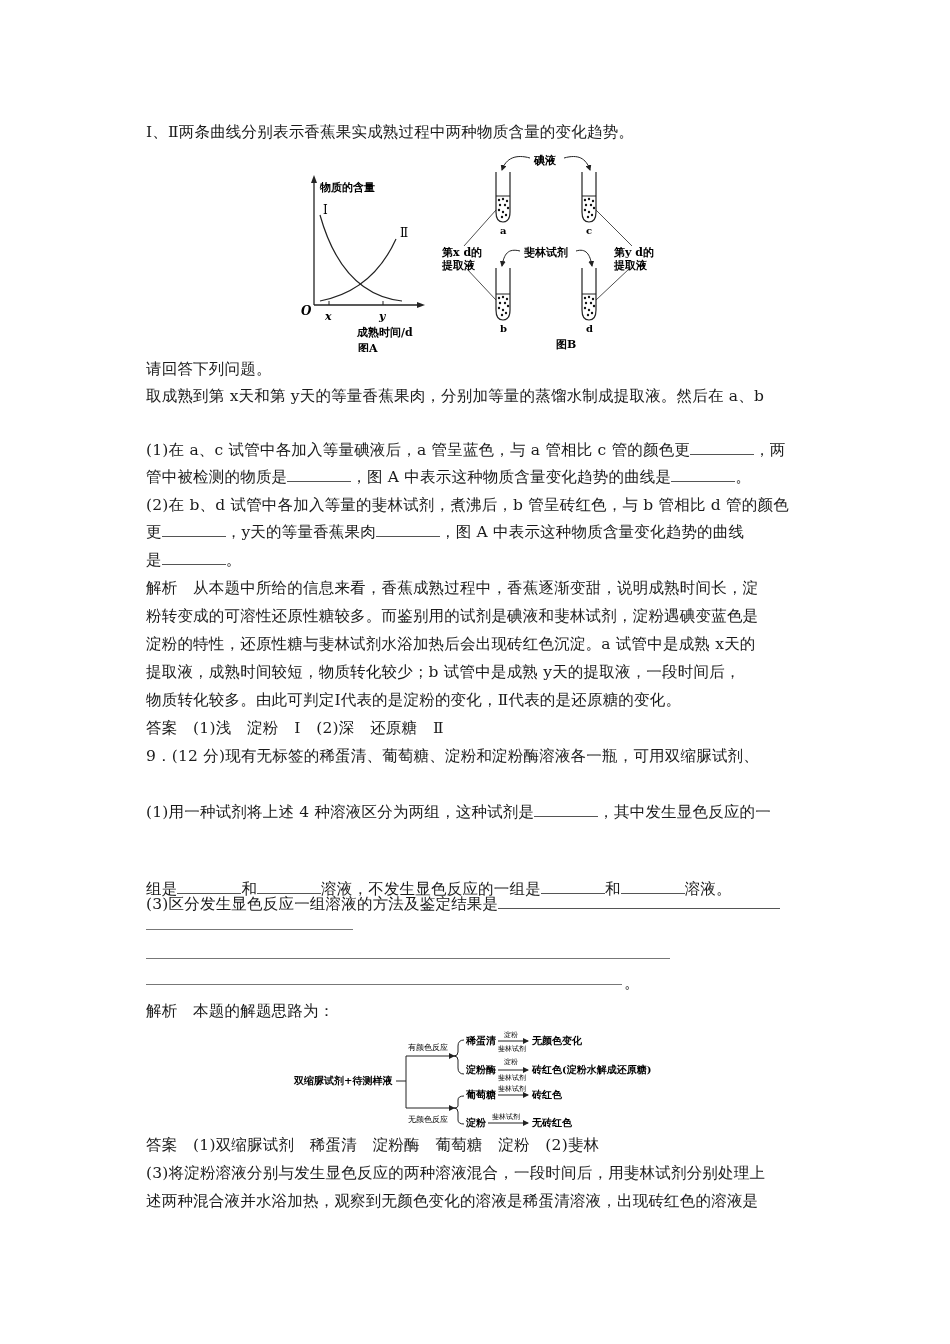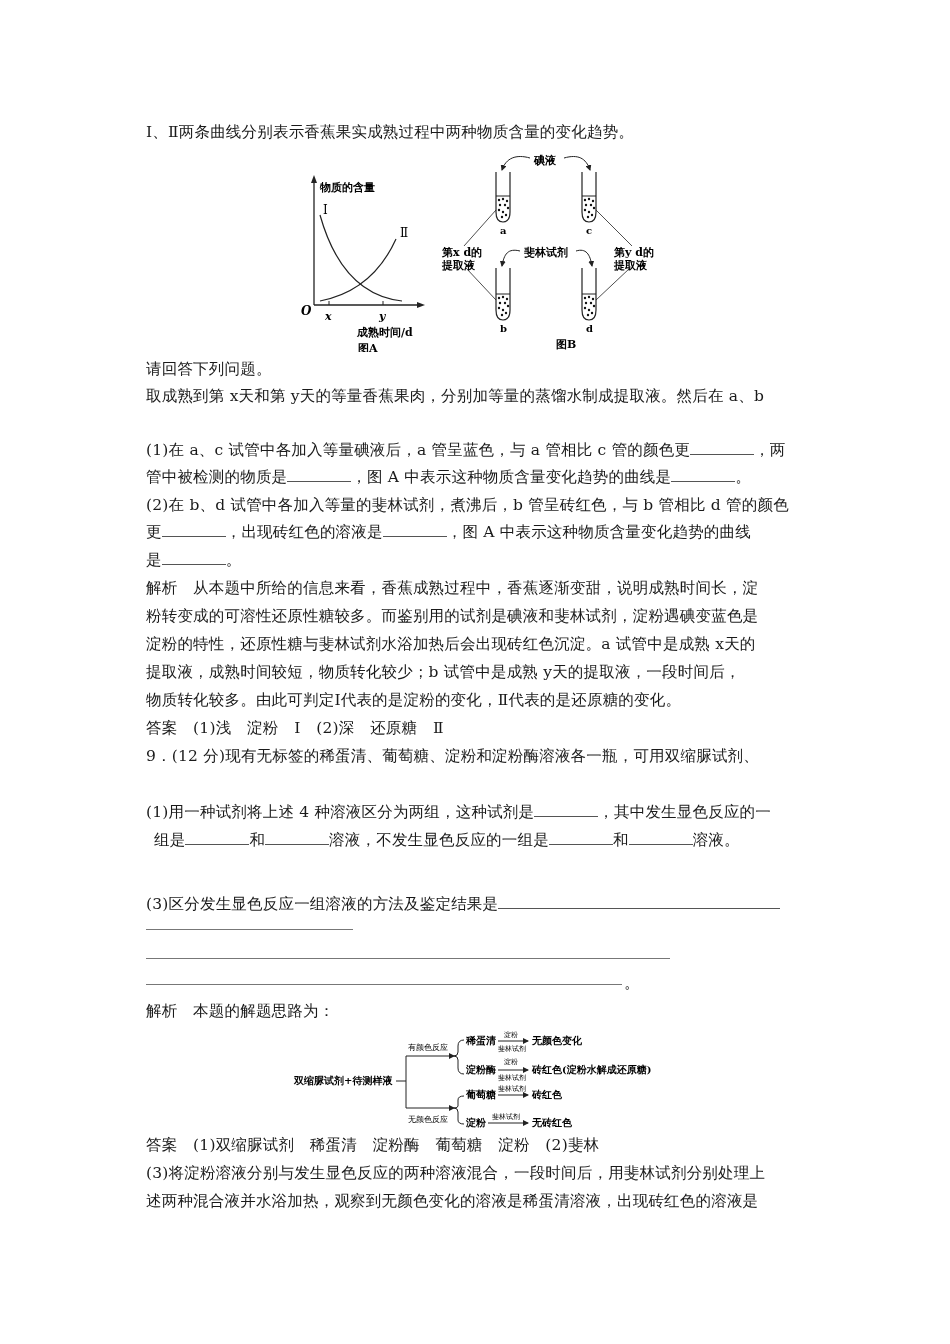--- a/index.html
+++ b/index.html
@@ -144,39 +144,39 @@
   <div class="line" style="top:385px;">取成熟到第 x天和第 y天的等量香蕉果肉，分别加等量的蒸馏水制成提取液。然后在 a、b</div>
   <div class="line" style="top:358px;">请回答下列问题。</div>
   <div class="line" style="top:439px;">
     <span>(1)在 a、c 试管中各加入等量碘液后，a 管呈蓝色，与 a 管相比 c 管的颜色更</span><span class="blank"></span><span>，两</span>
   </div>
   <div class="line" style="top:466px;">
     <span>管中被检测的物质是</span><span class="blank"></span><span>，图 A 中表示这种物质含量变化趋势的曲线是</span><span class="blank"></span><span>。</span>
   </div>
   <div class="line" style="top:494px;">(2)在 b、d 试管中各加入等量的斐林试剂，煮沸后，b 管呈砖红色，与 b 管相比 d 管的颜色</div>
   <div class="line" style="top:521px;">
-    <span>更</span><span class="blank"></span><span>，出现砖红色的溶液是</span><span class="blank"></span><span>，图 A 中表示这种物质含量变化趋势的曲线</span>
+    <span>更</span><span class="blank"></span><span>，y天的等量香蕉果肉</span><span class="blank"></span><span>，图 A 中表示这种物质含量变化趋势的曲线</span>
   </div>
   <div class="line" style="top:549px;">
     <span>是</span><span class="blank"></span><span>。</span>
   </div>
 
   <div class="line" style="top:605px;">粉转变成的可溶性还原性糖较多。而鉴别用的试剂是碘液和斐林试剂，淀粉遇碘变蓝色是</div>
   <div class="line" style="top:577px;">解析　从本题中所给的信息来看，香蕉成熟过程中，香蕉逐渐变甜，说明成熟时间长，淀</div>
   <div class="line" style="top:633px;">淀粉的特性，还原性糖与斐林试剂水浴加热后会出现砖红色沉淀。a 试管中是成熟 x天的</div>
   <div class="line" style="top:661px;">提取液，成熟时间较短，物质转化较少；b 试管中是成熟 y天的提取液，一段时间后，</div>
   <div class="line" style="top:689px;">物质转化较多。由此可判定Ⅰ代表的是淀粉的变化，Ⅱ代表的是还原糖的变化。</div>
 
   <div class="line" style="top:717px;">答案　(1)浅　淀粉　Ⅰ　(2)深　还原糖　Ⅱ</div>
 
   <div class="line" style="top:745px;">9．(12 分)现有无标签的稀蛋清、葡萄糖、淀粉和淀粉酶溶液各一瓶，可用双缩脲试剂、</div>
   <div class="line" style="top:801px;">
     <span>(1)用一种试剂将上述 4 种溶液区分为两组，这种试剂是</span><span class="blank"></span><span>，其中发生显色反应的一</span>
   </div>
-  <div class="line" style="top:829px;margin-left:8px;">
+  <div class="line" style="top:878px;">
     <span>组是</span><span class="blank"></span><span>和</span><span class="blank"></span><span>溶液，不发生显色反应的一组是</span><span class="blank"></span><span>和</span><span class="blank"></span><span>溶液。</span>
   </div>
   <div class="line" style="top:885px;margin-top:8px;">
     <span>(3)区分发生显色反应一组溶液的方法及鉴定结果是</span><span class="blank" style="width:282px;"></span>
   </div>
   <div class="hr" style="top:929px; width:207px;"></div>
   <div class="hr" style="top:958px; width:524px;"></div>
   <div class="hr" style="top:984px; width:476px;"></div>
   <div class="line" style="top:972px; left:624px; width:20px;">。</div>
 

